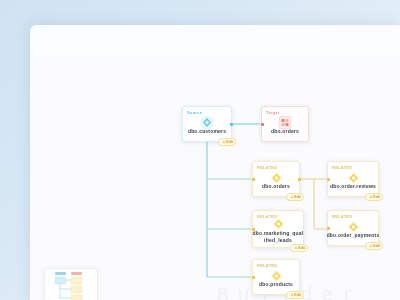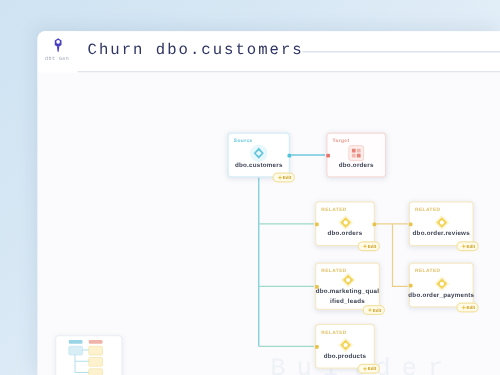--- a/index.html
+++ b/index.html
@@ -135,34 +135,20 @@
     border-radius:3px; box-shadow:0 1px 4px rgba(90,110,150,.10);
     overflow:hidden;
   }
   #minimap svg { display:block; }
 </style>
 </head>
 <body>
 
 <div id="app-panel">
 
-  <div id="header">
-    <div id="brand">
-      <span id="brand-logo">
-        <svg width="11" height="12" viewBox="0 0 11 12">
-          <path d="M5.5 0.6 L8.2 2.4 L8.2 6.0 L5.5 7.8 L2.8 6.0 L2.8 2.4 Z" fill="#4a3fc4"></path>
-          <circle cx="5.5" cy="3.4" r="1.5" fill="#ffffff"></circle>
-          <path d="M4.6 7.4 L6.4 7.4 L5.9 11.4 L5.1 11.4 Z" fill="#4a3fc4"></path>
-        </svg>
-      </span>
-      <span id="brand-name">dbt Gen</span>
-    </div>
-    <div id="title">Churn dbo.customers</div>
-    <div id="title-rule"></div>
-  </div>
 
   <div id="canvas">
 
     <svg id="edges">
 
       <path d="M203,66 L230,66" stroke="#6fc9db" stroke-width="1.1" fill="none"></path>
 
       <path d="M177,84 L177,219" stroke="#7fd0de" stroke-width="1.1" fill="none"></path>
 
       <path d="M177,121 L221,121" stroke="#9fd9c9" stroke-width="1" fill="none"></path>

